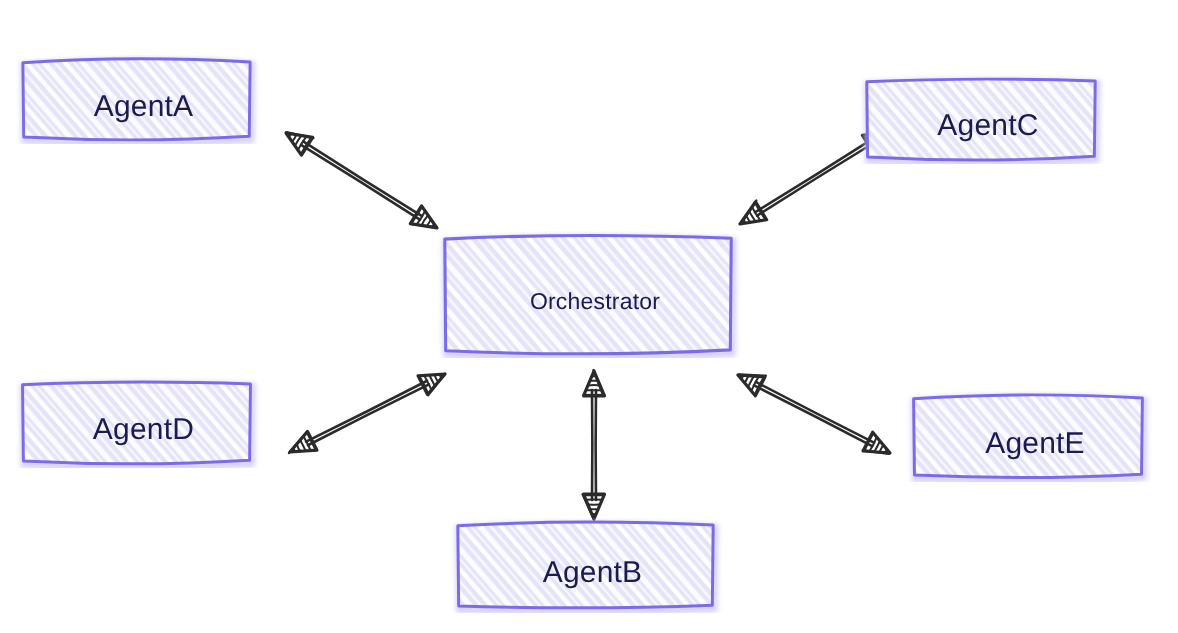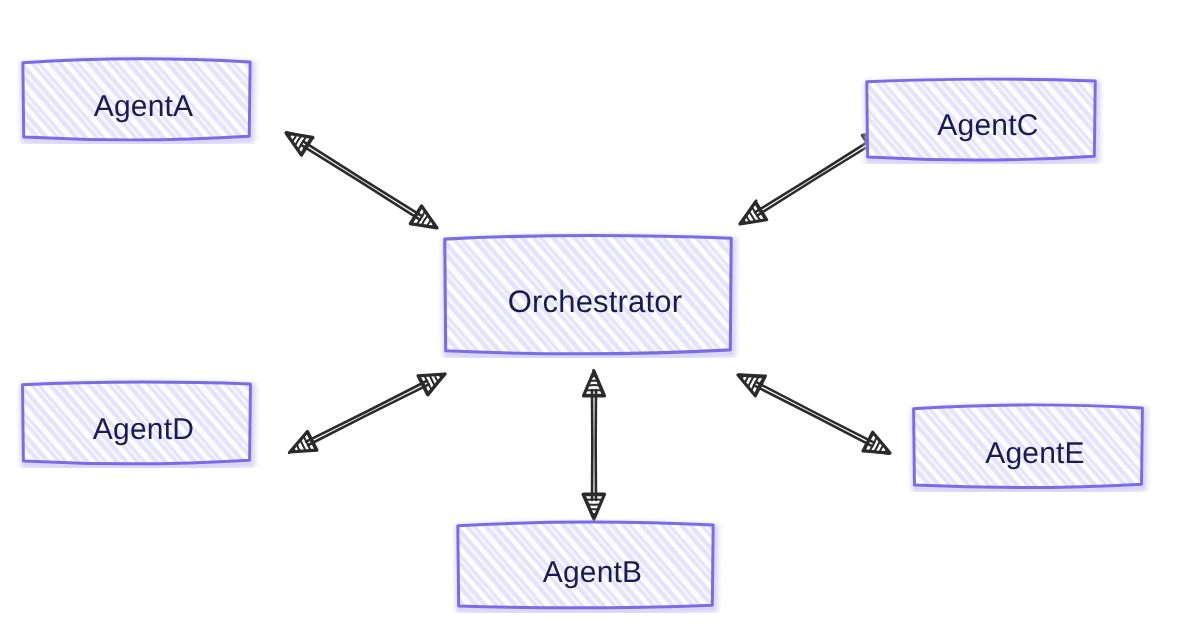--- a/index.html
+++ b/index.html
@@ -49,21 +49,21 @@
     position: relative;
     z-index: 3;
     color: #1b1b4d;
     font-size: 30px;
     font-weight: 400;
     letter-spacing: 0.2px;
     white-space: nowrap;
     text-rendering: geometricPrecision;
   }
   .node-label.is-big {
-    font-size: 31px;
+    font-size: 23px;
   }
 </style>
 </head>
 <body>
 
 <div id="canvas">
 
   <svg id="edge-layer" viewBox="0 0 1178 633" width="1178" height="633" xmlns="http://www.w3.org/2000/svg">
     <defs>
 
@@ -246,21 +246,21 @@
                 C 174.9 94.38519182279016, 87.45 94.38519182279016, 2 90
                 Z" fill="url(#hatch)"></path>
           <path d="M 1 2
                 C 87.45 -2.2019202223056555, 174.9 -2.2019202223056555, 264 1
                 L 263 89
                 C 174.9 94.38519182279016, 87.45 94.38519182279016, 2 90
                 Z" fill="none" stroke="#7b6ce6" stroke-width="3.4" stroke-linejoin="round" stroke-linecap="round"></path>
         </svg>
         <span class="node-label">AgentD</span>
       </div>
-      <div class="node" style="left: 902px; top: 408px; width: 266px; height: 91px;">
+      <div class="node" style="left: 902px; top: 398px; width: 266px; height: 91px;">
         <svg class="node-shape" viewBox="-7 -7 280 105" width="280" height="105" style="left: -7px; top: -7px;">
           <path d="M 1 2
                 C 87.78 -3.916274928914511, 175.56 -3.916274928914511, 265 1
                 L 264 89
                 C 175.56 93.98576333578013, 87.78 93.98576333578013, 2 90
                 Z" fill="none" stroke="#cfc9f5" stroke-width="9" filter="url(#nodeGlow)" opacity="0.85" transform="translate(1.5,3.5)"></path>
           <path d="M 1 2
                 C 87.78 -3.916274928914511, 175.56 -3.916274928914511, 265 1
                 L 264 89
                 C 175.56 93.98576333578013, 87.78 93.98576333578013, 2 90

